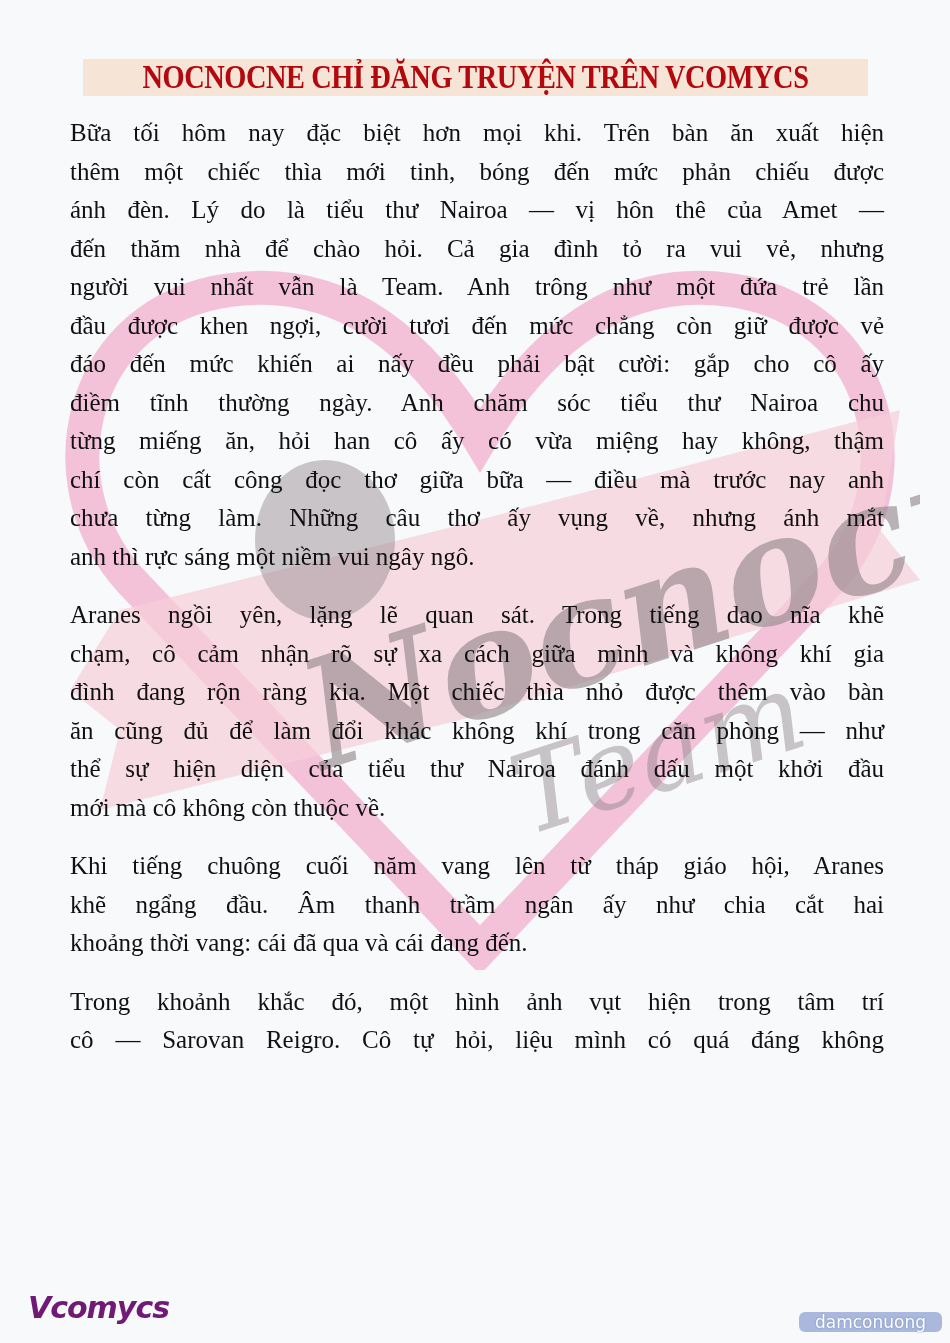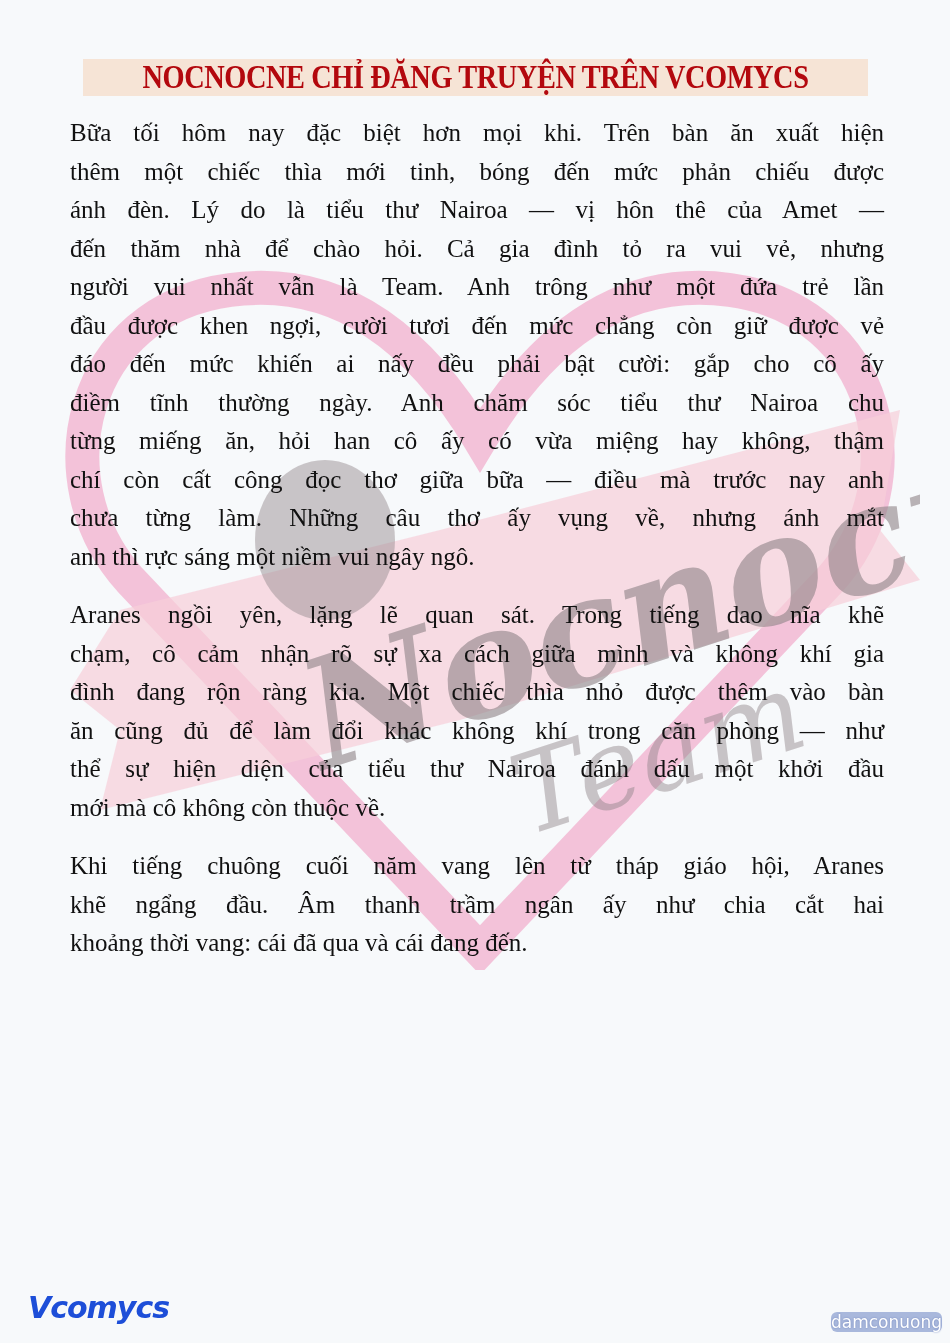--- a/index.html
+++ b/index.html
@@ -21,25 +21,25 @@
   }
   .content { position: absolute; left: 70px; top: 114px; width: 814px; }
   .para {
     font-size: 25px; line-height: 38.5px; color: #111;
     text-align: justify; margin: 0 0 20px 0;
   }
   .para .line { display: block; text-align: justify; text-align-last: justify; white-space: nowrap; }
   .para .line.last { text-align-last: left; }
   .footer-logo {
     position: absolute; left: 28px; top: 1290px; font-family: "DejaVu Sans", sans-serif;
-    font-style: italic; font-weight: bold; font-size: 30px; color: #1d4ed8; letter-spacing: -1px;
+    font-style: italic; font-weight: bold; font-size: 30px; color: #701a75; letter-spacing: -1px;
   }
   .footer-credit {
     position: absolute; right: 8px; top: 1312px; font-family: "DejaVu Sans", sans-serif;
-    font-size: 17px; color: #ffffff; background: #a9b8dc; border-radius: 6px; padding: 0 0;
+    font-size: 17px; color: #ffffff; background: #a9b8dc; border-radius: 6px; padding: 0 16px;
     text-shadow: 0 0 2px #6f83bd;
   }
 </style>
 </head>
 <body>
 
 <svg class="watermark" viewBox="0 0 880 720">
   <path d="M440 700 L90 330 C0 230 40 60 190 40 C300 25 380 90 440 190 C500 90 580 25 690 40 C840 60 880 230 790 330 Z" fill="none" stroke="#f2b8d2" stroke-width="34" opacity="0.85"></path>
   <path d="M30 440 L80 360 L400 280 L860 160 L840 280 L880 330 L420 470 L60 560 L80 480 Z" fill="#f6cfd9" opacity="0.7"></path>
   <ellipse cx="285" cy="290" rx="70" ry="80" fill="#9a8f93" opacity="0.5"></ellipse>
@@ -71,16 +71,20 @@
     <span class="line">đình đang rộn ràng kia. Một chiếc thìa nhỏ được thêm vào bàn</span>
     <span class="line">ăn cũng đủ để làm đổi khác không khí trong căn phòng — như</span>
     <span class="line">thể sự hiện diện của tiểu thư Nairoa đánh dấu một khởi đầu</span>
     <span class="line last">mới mà cô không còn thuộc về.</span>
   </p>
   <p class="para">
     <span class="line">Khi tiếng chuông cuối năm vang lên từ tháp giáo hội, Aranes</span>
     <span class="line">khẽ ngẩng đầu. Âm thanh trầm ngân ấy như chia cắt hai</span>
     <span class="line last">khoảng thời vang: cái đã qua và cái đang đến.</span>
   </p>
+  <p class="para">
+    <span class="line">Trong khoảnh khắc đó, một hình ảnh vụt hiện trong tâm trí</span>
+    <span class="line">cô — Sarovan Reigro. Cô tự hỏi, liệu mình có quá đáng không</span>
+  </p>
 </div>
 
 <div class="footer-logo">Vcomycs</div>
 <div class="footer-credit">damconuong</div>
 
 </body></html>

